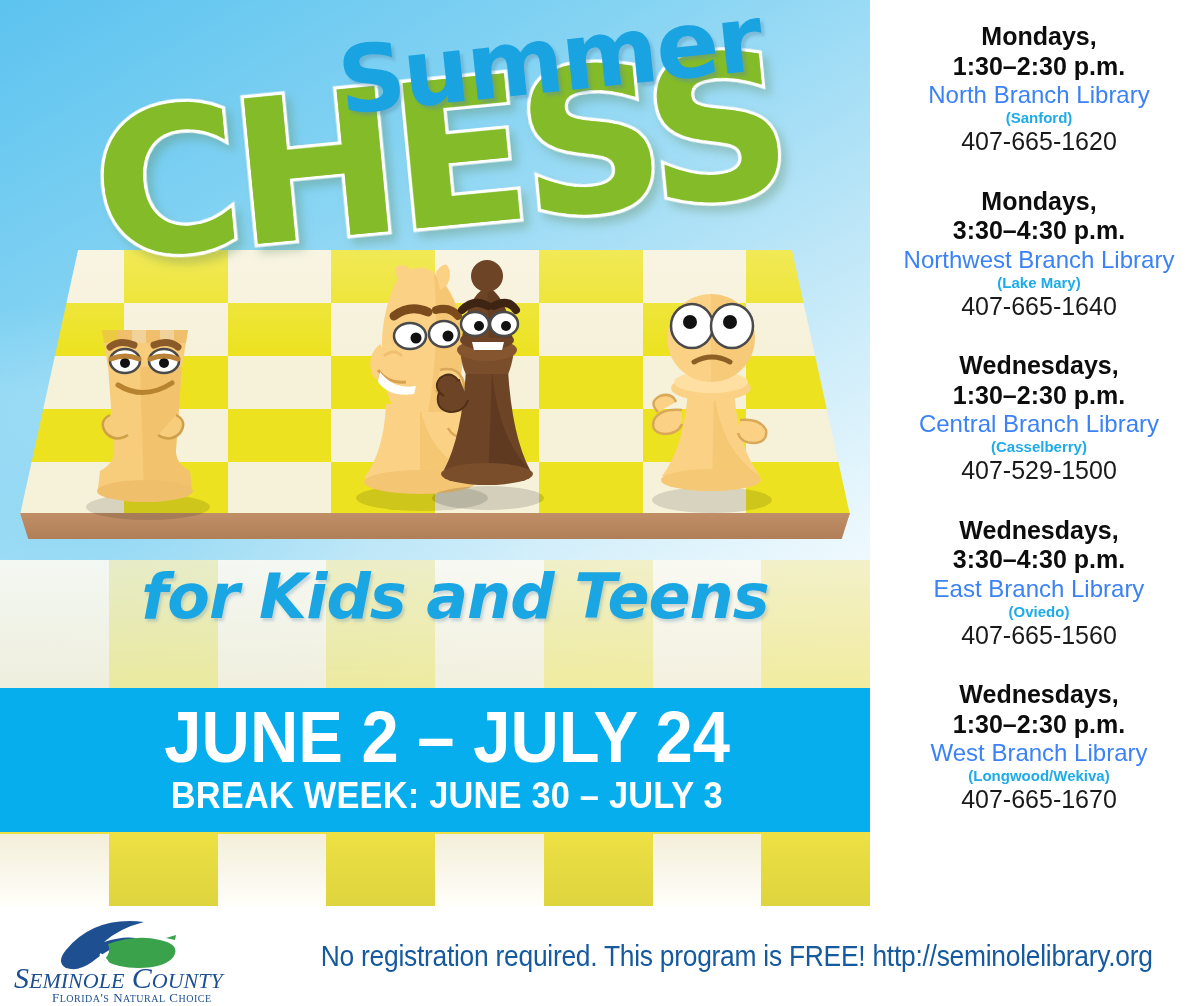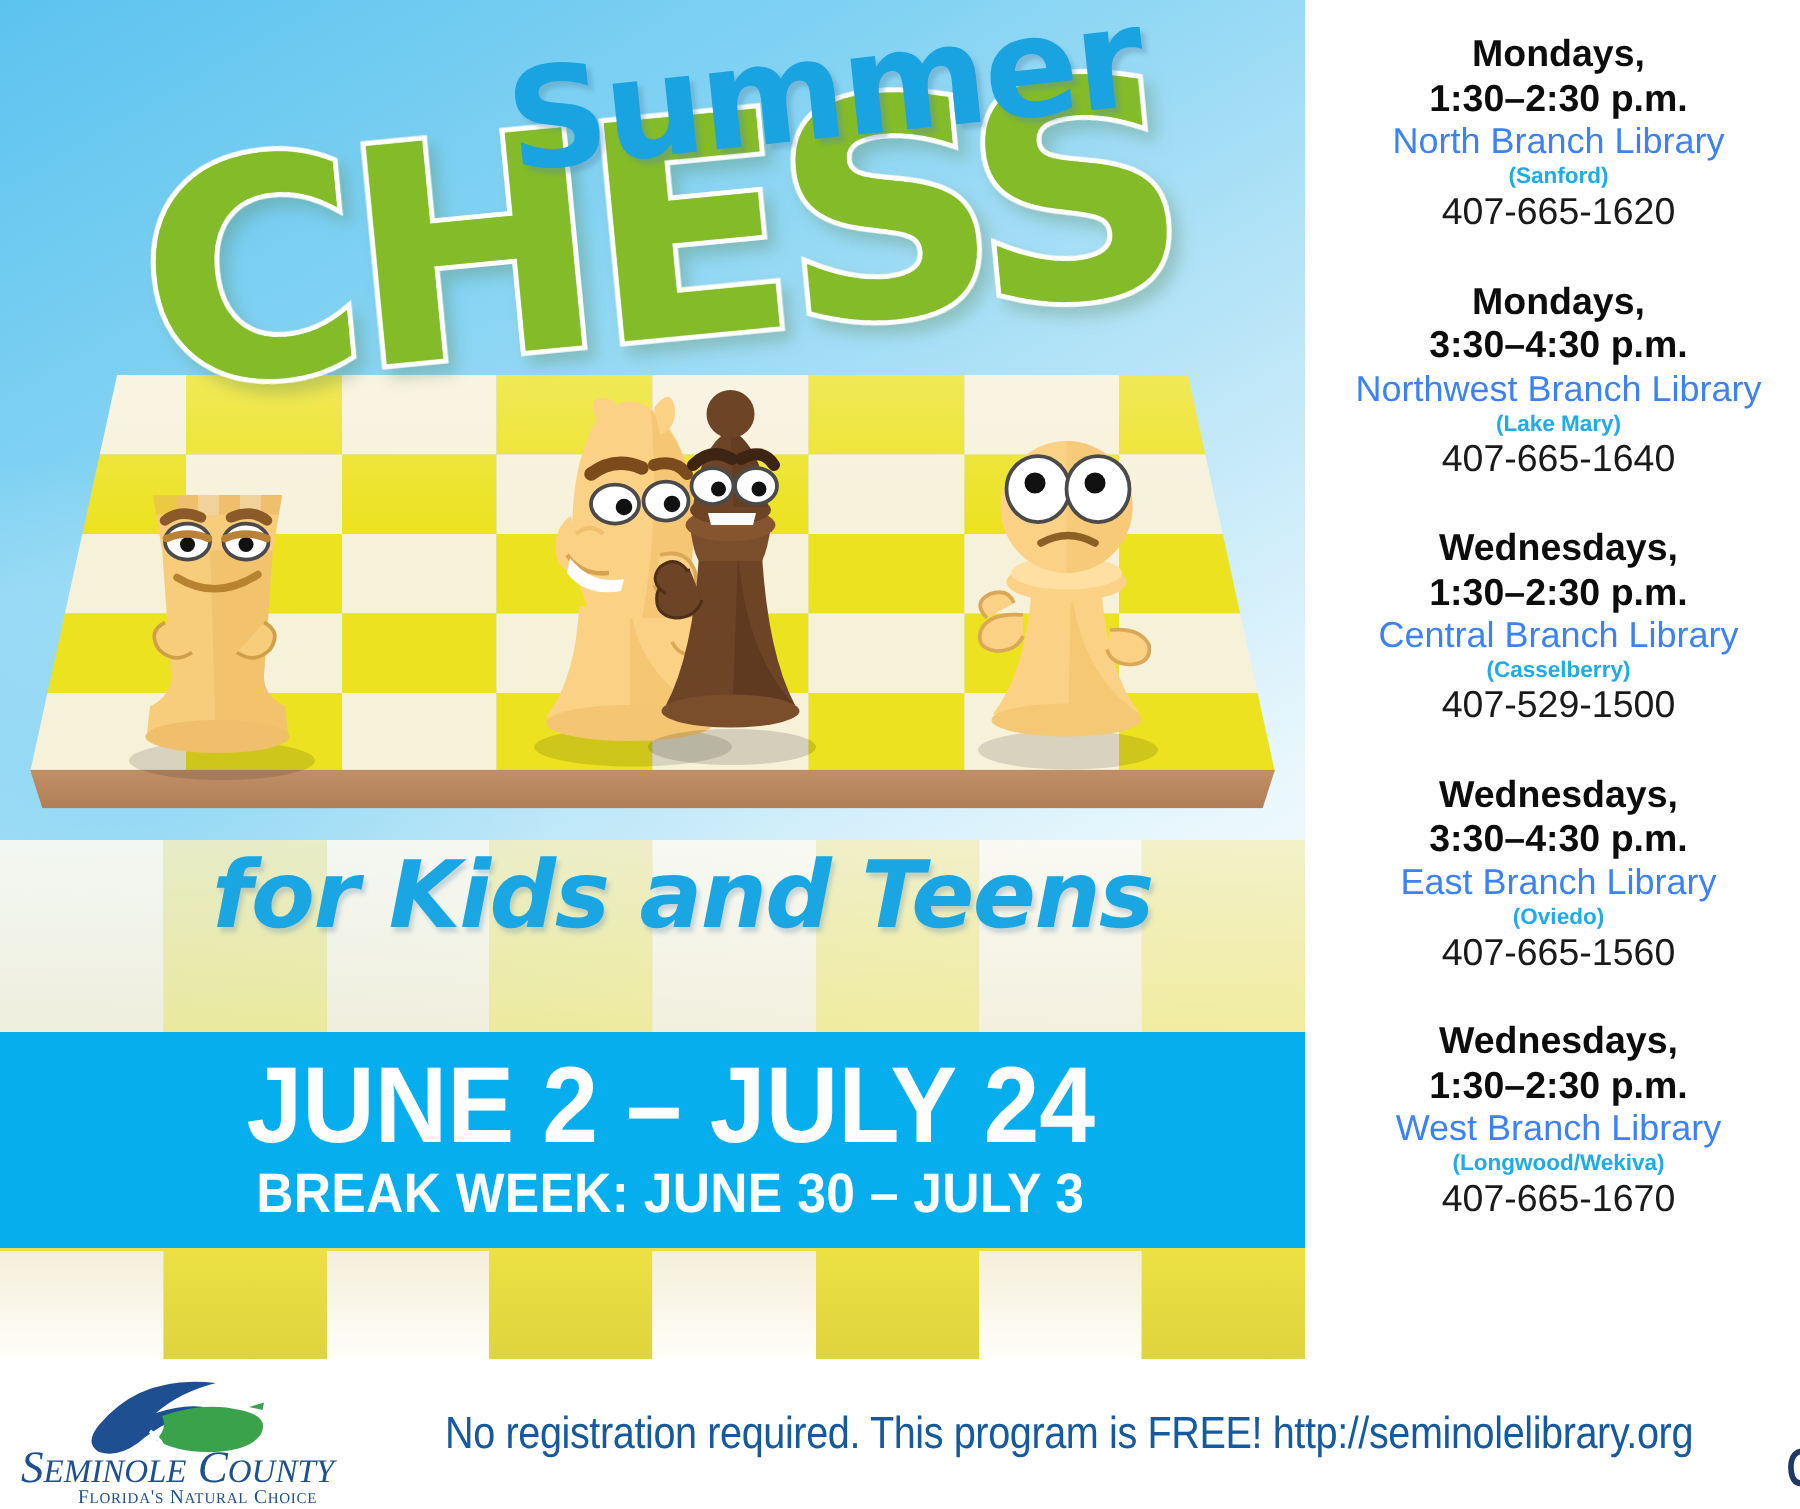--- a/index.html
+++ b/index.html
@@ -129,21 +129,21 @@
     font-size: 15px; color: #1fabe8; white-space: nowrap;
   }
   .sched-phone {
     font-family: "Liberation Sans", sans-serif; font-weight: normal;
     font-size: 25px; color: #1a1a1a; white-space: nowrap;
   }
 
   
   #footer {
     position: absolute; left: 0; top: 906px; width: 1200px; height: 100px;
-    background: #ffffff; display: flex; align-items: center;
+    background: #ffffff; display: flex; align-items: center; gap: 24px;
   }
   #logo-seminole { position: relative; width: 240px; height: 96px; flex: 0 0 240px; }
   #logo-seminole svg { position: absolute; left: 8px; top: 2px; }
   #footer-text {
     flex: 1 1 auto; text-align: center;
     font-family: "Liberation Sans", sans-serif; font-weight: normal;
     font-size: 30px; color: #15599f; letter-spacing: -.3px;
     transform: scaleX(.88); white-space: nowrap;
   }
   #logo-cow { flex: 0 0 210px; width: 210px; height: 90px; position: relative; }

